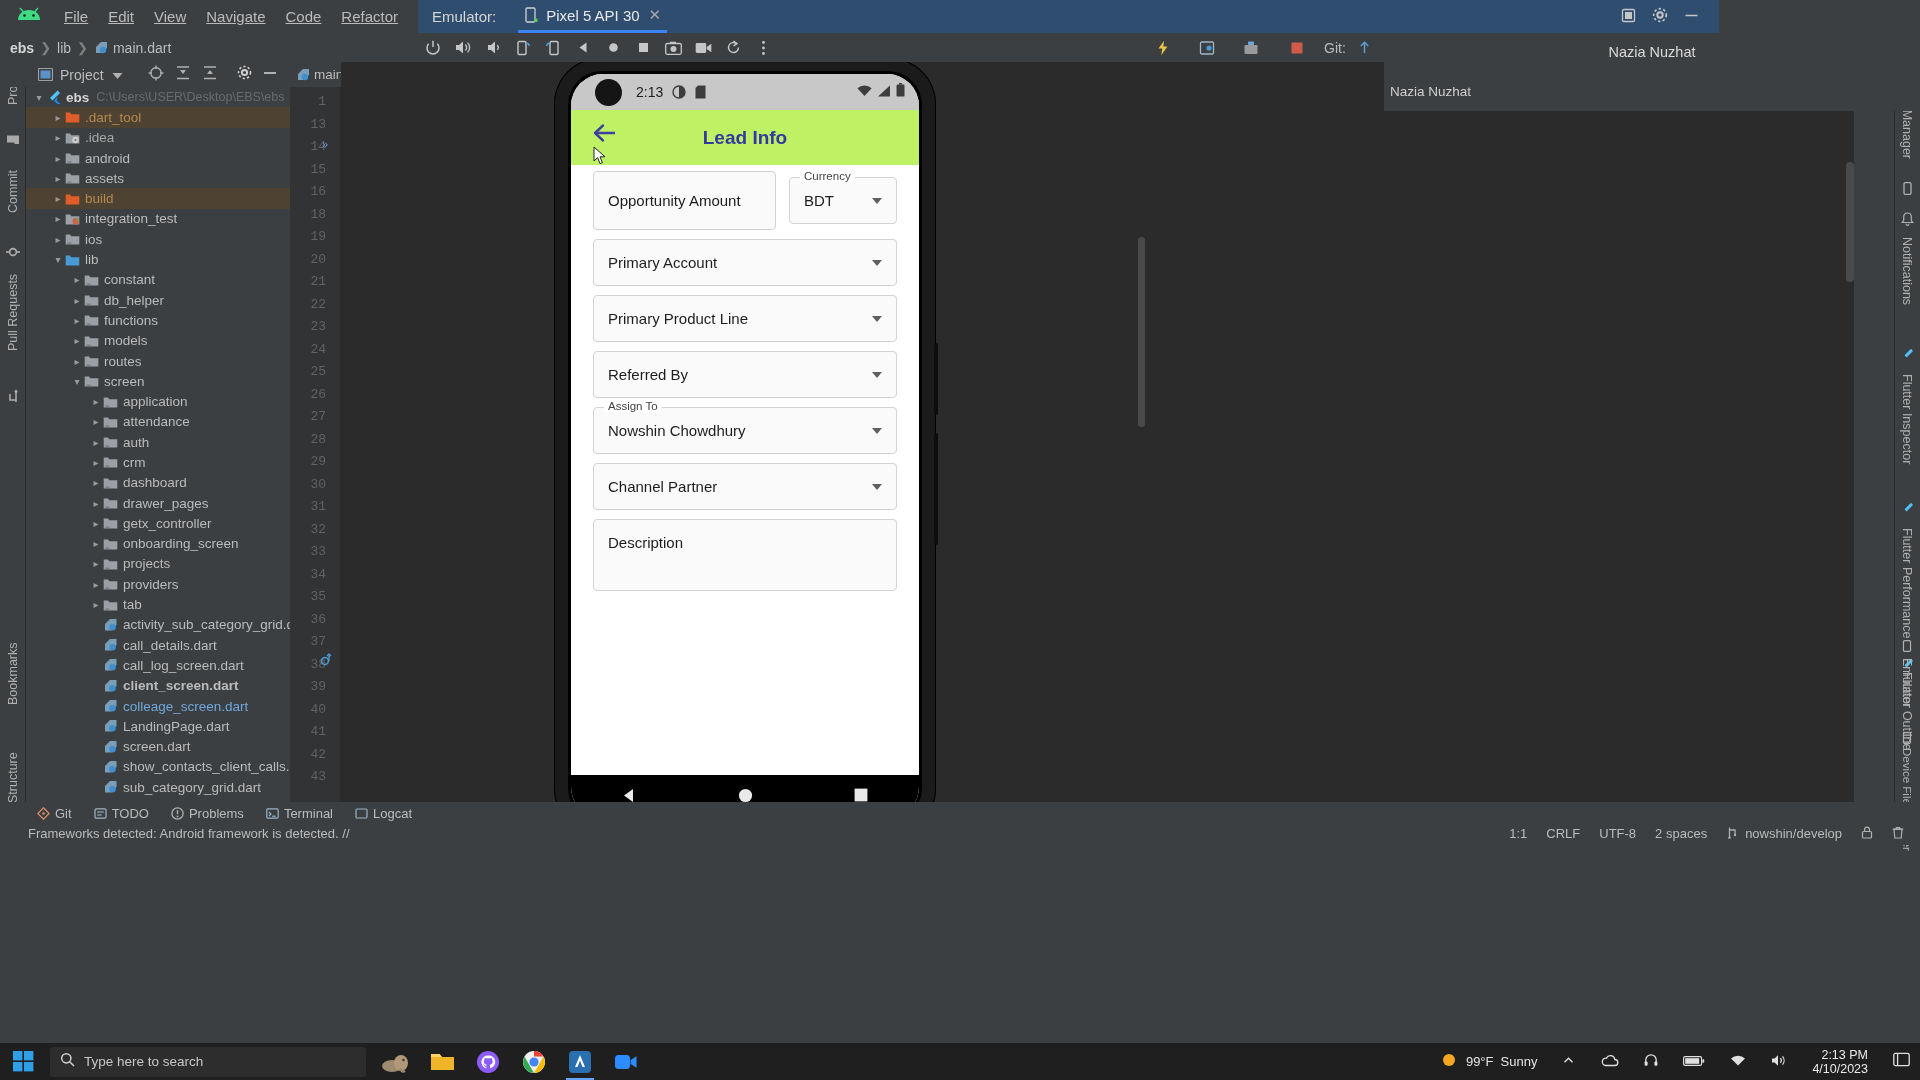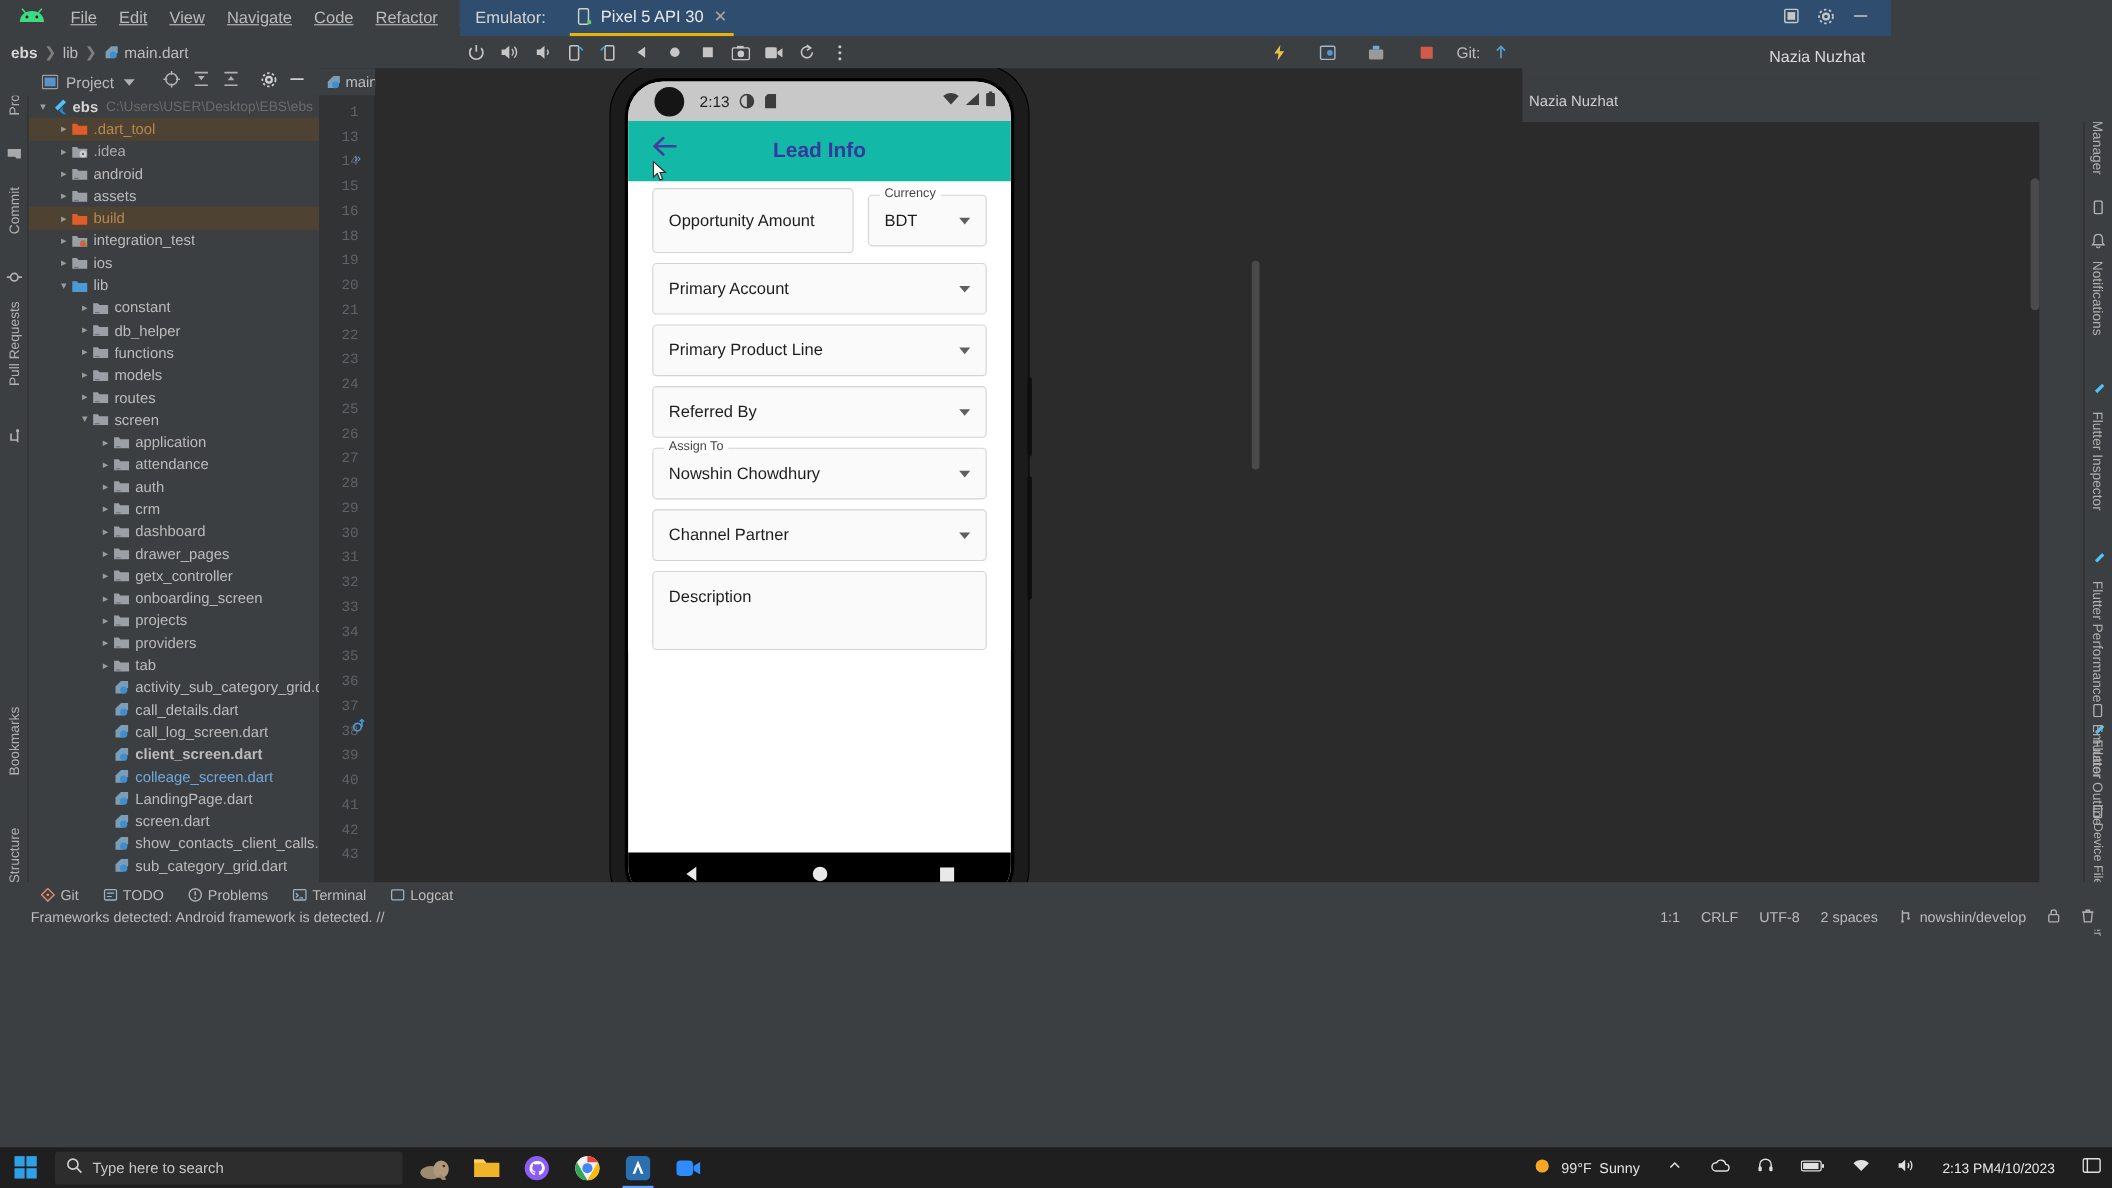--- a/index.html
+++ b/index.html
@@ -18,21 +18,21 @@
   .logo { width:30px; height:22px; margin:0 10px 0 14px; position:relative; }
   .logo svg { display:block; }
   .menu-item { color:#bbbbbb; font-size:15px; padding:3px 10px; white-space:nowrap; }
   .menu-item span.u { text-decoration:underline; }
 
   
   .emuheader { position:absolute; left:418px; top:0; width:1301px; height:33px;
     background:#2f4e6f; display:flex; align-items:center; }
   .emu-label { color:#d5d5d5; font-size:15px; margin-left:14px; }
   .emu-tab { display:flex; align-items:center; margin-left:22px; height:33px;
-    border-bottom:3px solid #eab308; padding:0 6px; }
+    border-bottom:3px solid #3b82f6; padding:0 6px; }
   .emu-tab-icon { width:15px; height:17px; position:relative; margin-right:7px;}
   .emu-tab-label { color:#e8e8e8; font-size:15px; }
   .emu-tab-close { color:#a7a7a7; font-size:15px; margin-left:9px; }
   .emu-win-btns { margin-left:auto; display:flex; align-items:center; gap:16px; padding-right:20px;}
   .emu-win-btns i { color:#c6c6c6; font-style:normal; font-size:15px; }
 
   
   .breadcrumbs { position:absolute; left:0; top:33px; width:418px; height:29px;
     background:#3c3f41; display:flex; align-items:center; padding-left:10px; }
   .crumb { color:#bbbbbb; font-size:14px; }
@@ -105,21 +105,21 @@
   
   .statusbar { position:relative; height:36px; background:#c8c8c8; display:flex;
     align-items:center; padding:0 14px; }
   .punch { position:absolute; left:24px; top:5px; width:27px; height:27px; border-radius:50%;
      background:#151515; }
   .sb-time { margin-left:51px; color:#202020; font-size:14px; }
   .sb-ic { margin-left:9px; display:flex; align-items:center; }
   .sb-right { margin-left:auto; display:flex; align-items:center; gap:5px; }
 
   
-  .appbar { height:55px; background:#14b8a6; display:flex; align-items:center; position:relative;}
+  .appbar { height:55px; background:#bef264; display:flex; align-items:center; position:relative;}
   .backarrow { position:absolute; left:20px; top:10px; width:28px; height:28px; }
   .appbar-title { width:100%; text-align:center; color:#35389e; font-size:19px; font-weight:bold; }
 
   
   .form { background:#fff; padding:6px 22px 0 22px; position:relative; }
   .field { position:relative; height:47px; border:1px solid #d3d3d3; border-radius:4px;
     background:#fafafa; display:flex; align-items:center; padding:0 14px; margin-bottom:9px; }
   .field .ftext { color:#1d1d1d; font-size:15px; }
   .caret { position:absolute; right:14px; top:50%; transform:translateY(-50%);
     width:0; height:0; border-left:5.5px solid transparent; border-right:5.5px solid transparent;
@@ -190,21 +190,21 @@
      display:flex; align-items:center; padding:0 10px; }
   .searchbox .ph { color:#c7c7c7; font-size:13.5px; margin-left:9px; }
   .tb-icons { display:flex; align-items:center; gap:6px; margin-left:10px; }
   .tb-ic { width:40px; height:37px; display:flex; align-items:center; justify-content:center;
     position:relative; }
   .tb-ic.active::after { content:""; position:absolute; bottom:0; left:6px; width:28px; height:2px;
     background:#60a5fa; }
   .tray { margin-left:auto; display:flex; align-items:center; gap:25px; padding-right:10px; }
   .weather { display:flex; align-items:center; gap:7px; }
   .weather span { color:#e4e4e4; font-size:13px; }
-  .clock { display:flex; align-items:flex-end; line-height:14px; }
+  .clock { display:flex; flex-direction:column; align-items:flex-end; line-height:14px; }
   .clock span { color:#e9e9e9; font-size:12.5px; }
 </style>
 </head>
 <body>
 
 <div id="app">
 
   <div class="ide">
 
     <div class="menubar">

